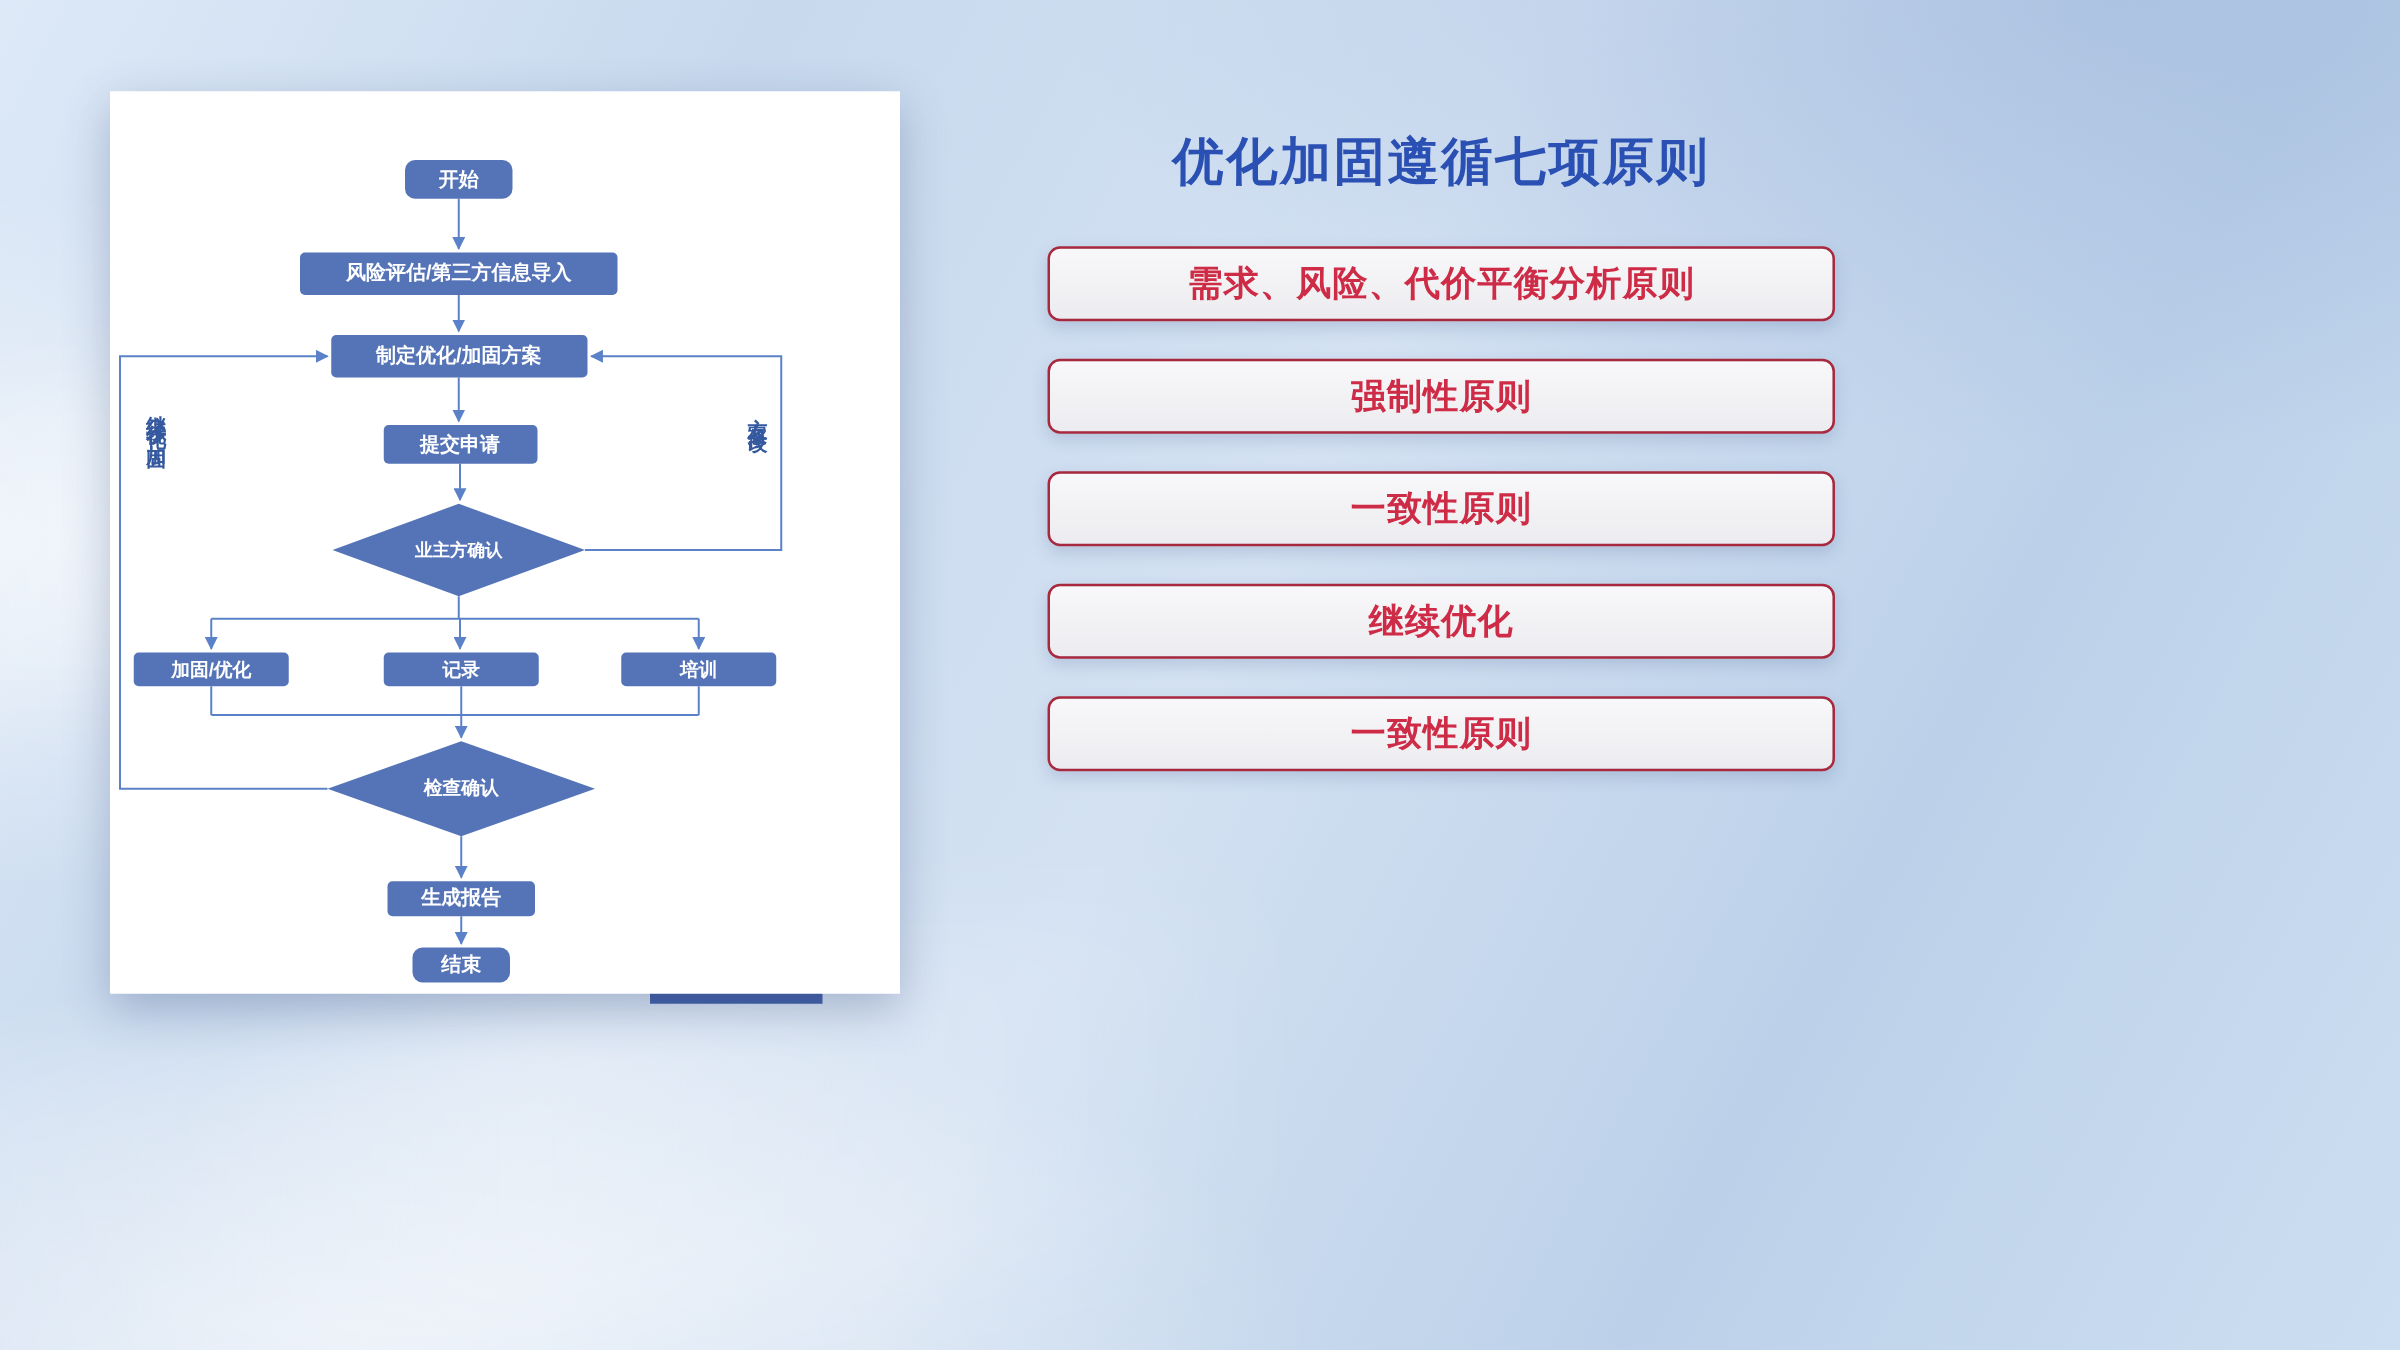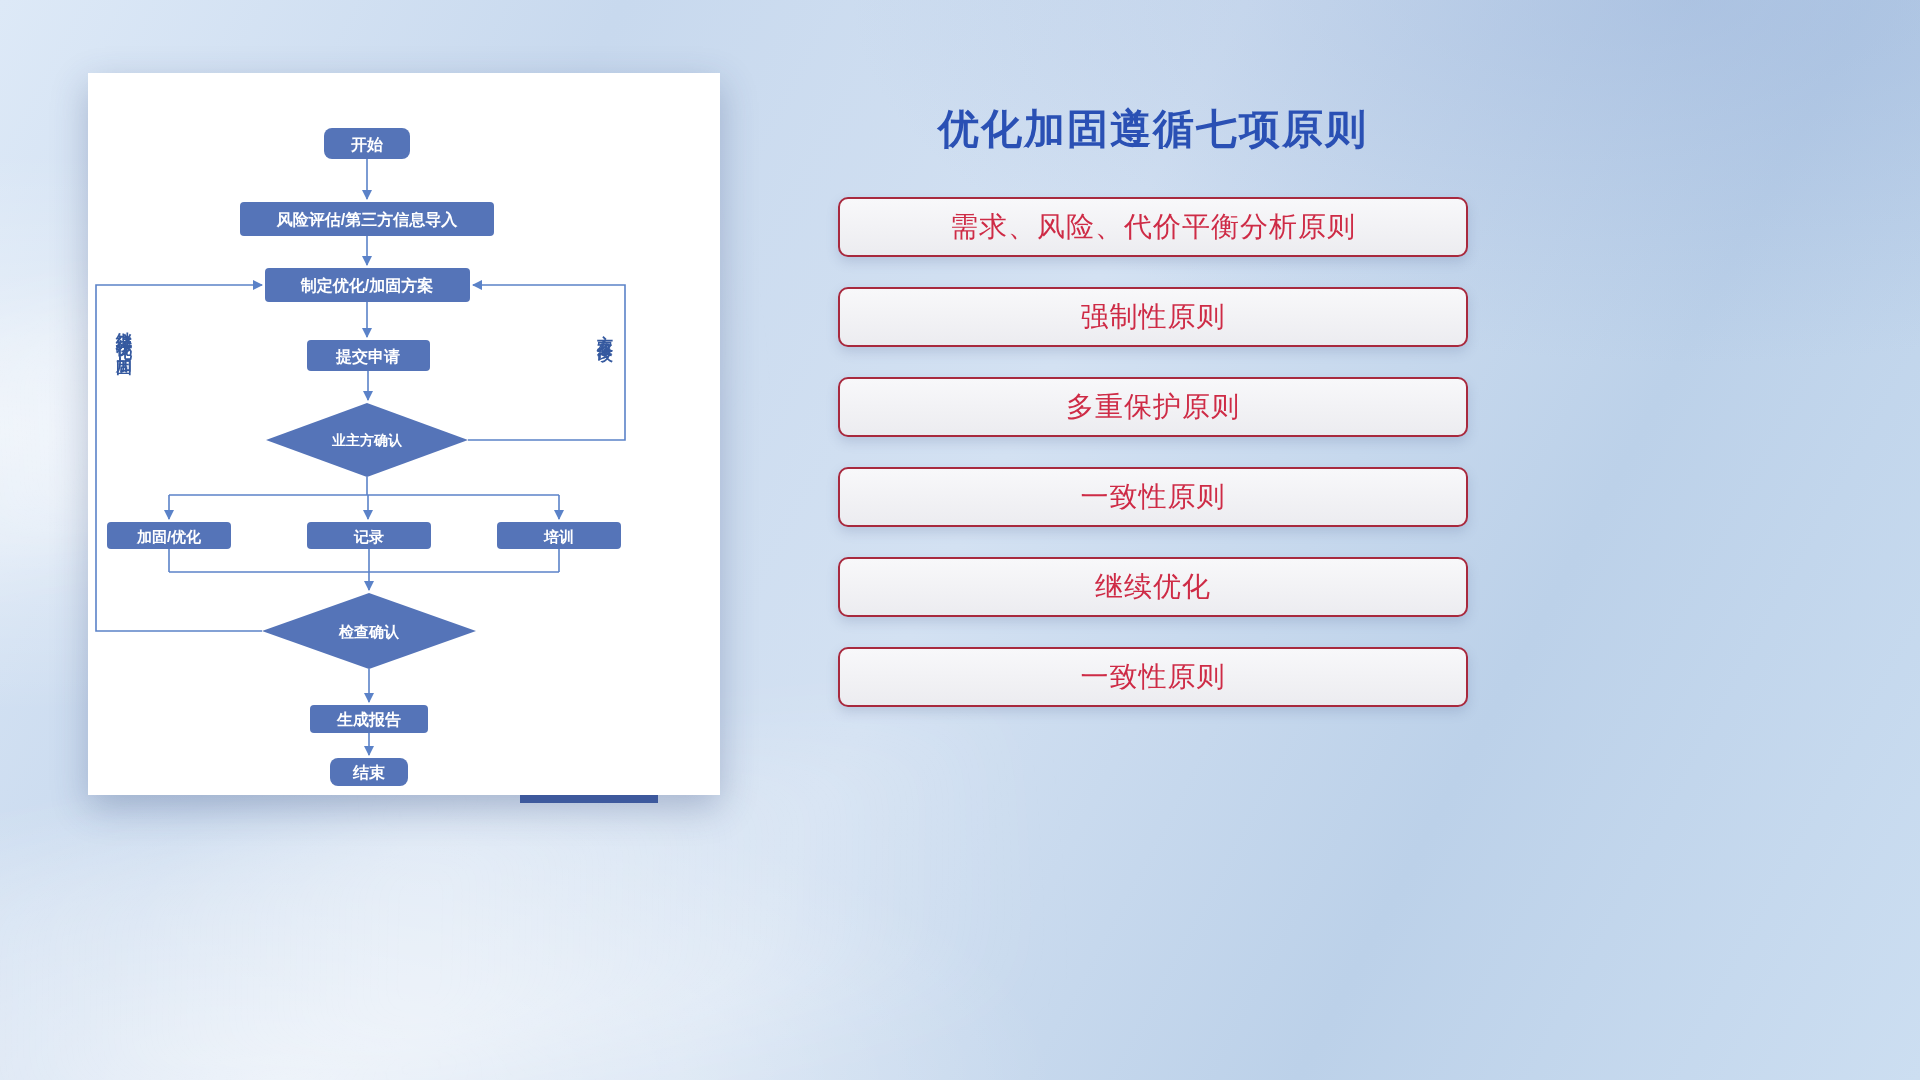--- a/index.html
+++ b/index.html
@@ -39,21 +39,21 @@
 
   
   .panel-title { position:absolute; left:838px; top:90px; width:630px; text-align:center;
     font-size:41px; font-weight:700; color:#2a50b4; letter-spacing:2px;margin-top:12px; }
   .principles { position:absolute; left:838px; top:197px; width:630px;
     display:flex; flex-direction:column; gap:30px; }
   .principle { height:60px; border-radius:10px;
     background:linear-gradient(180deg,#f8f8fa 0%,#ececf0 100%);
     border:2px solid #a8293e;
     display:flex; align-items:center; justify-content:center;
-    font-size:28px; font-weight:400; color:#ce2b46; letter-spacing:1px;
+    font-size:28px; font-weight:700; color:#ce2b46; letter-spacing:1px;
     box-shadow:0 5px 12px rgba(85,105,150,.22); }
 </style>
 </head>
 <body>
 
 <div class="streak streak-1"></div>
 <div class="streak streak-2"></div>
 
 <div class="accent-rect"></div>
 
@@ -145,17 +145,16 @@
 
   <div class="vlabel vlabel-left">继续优化/加固</div>
   <div class="vlabel vlabel-right">方案修改</div>
 </div>
 
 <div class="panel-title">优化加固遵循七项原则</div>
 
 <div class="principles">
   <div class="principle">需求、风险、代价平衡分析原则</div>
   <div class="principle">强制性原则</div>
-  <div class="principle">多重保护原则</div>
   <div class="principle">一致性原则</div>
   <div class="principle">继续优化</div>
   <div class="principle">一致性原则</div>
 </div>
 
 </body></html>

